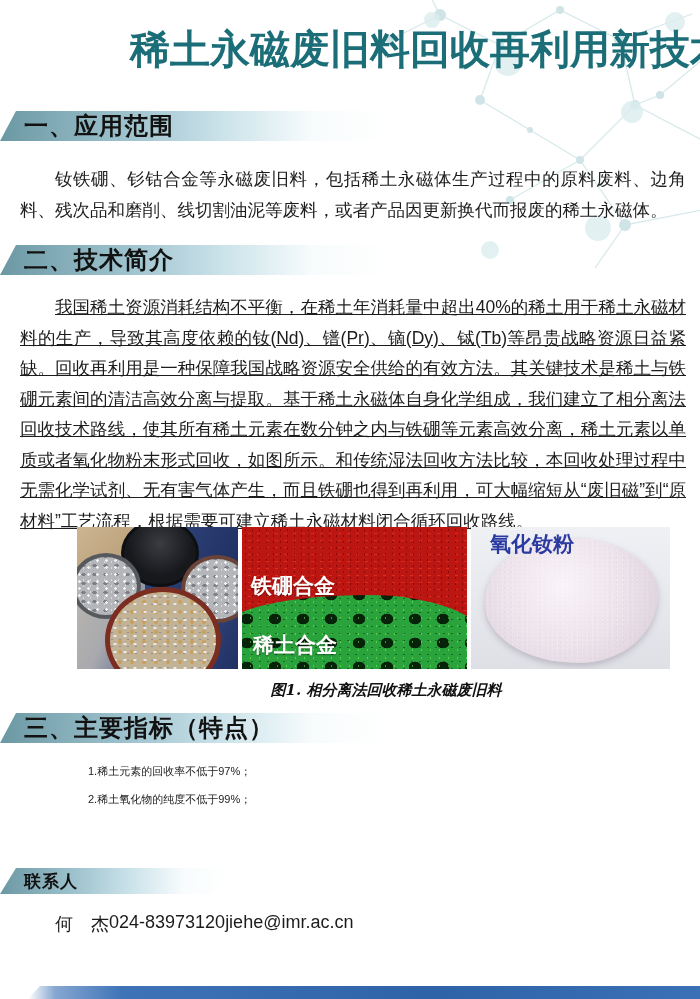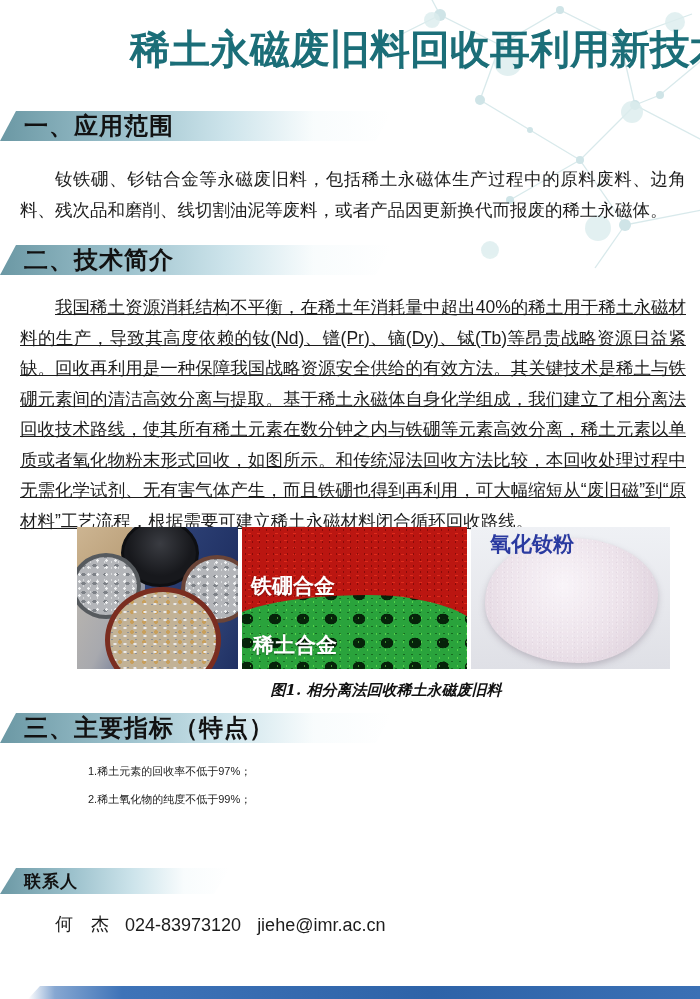--- a/index.html
+++ b/index.html
@@ -75,21 +75,21 @@
   
   .caption{
     position:absolute;top:681px;left:0;width:700px;text-align:center;
     font-family:"DejaVu Serif","Liberation Serif",serif;font-style:italic;font-weight:600;
     font-size:15px;color:#111;margin-left:36px;
   }
   
   .indicator-list{position:absolute;top:757px;left:60px;font-size:11px;line-height:28px;color:#1c1c1c;margin-left:28px;}
   .indicator-item{white-space:nowrap;}
   
-  .contact-line{position:absolute;top:912px;left:55px;display:flex;align-items:flex-end;gap:16px;font-size:18px;color:#1c1c1c;white-space:nowrap;}
+  .contact-line{position:absolute;top:912px;left:55px;display:flex;align-items:flex-start;gap:0;font-size:18px;color:#1c1c1c;white-space:nowrap;}
   
   .footer-bar{
     position:absolute;bottom:0;left:28px;right:0;height:13px;
     background:linear-gradient(90deg,rgba(70,120,185,0) 0%,rgba(70,120,185,0.65) 4%,#3e73b8 14%,#2e63a8 60%,#3a70b5 100%);
     clip-path:polygon(12px 0,100% 0,100% 100%,0 100%);
   }
 </style>
 </head>
 <body>
 

